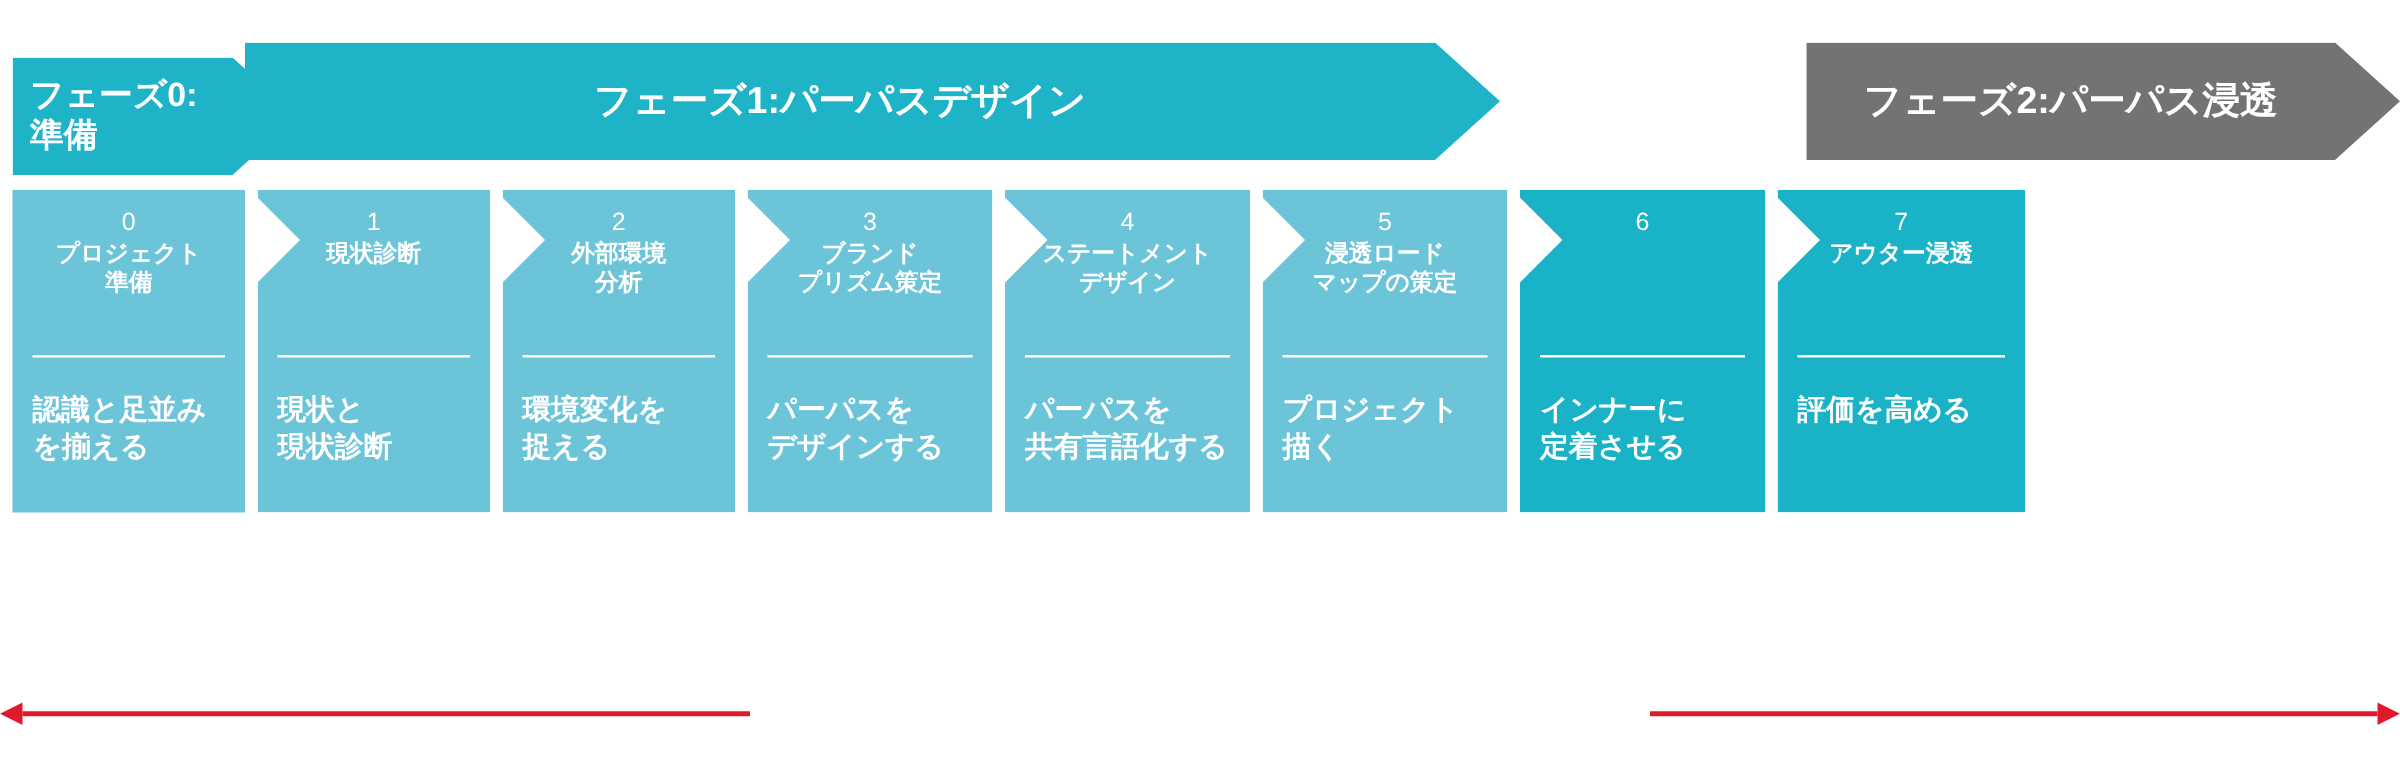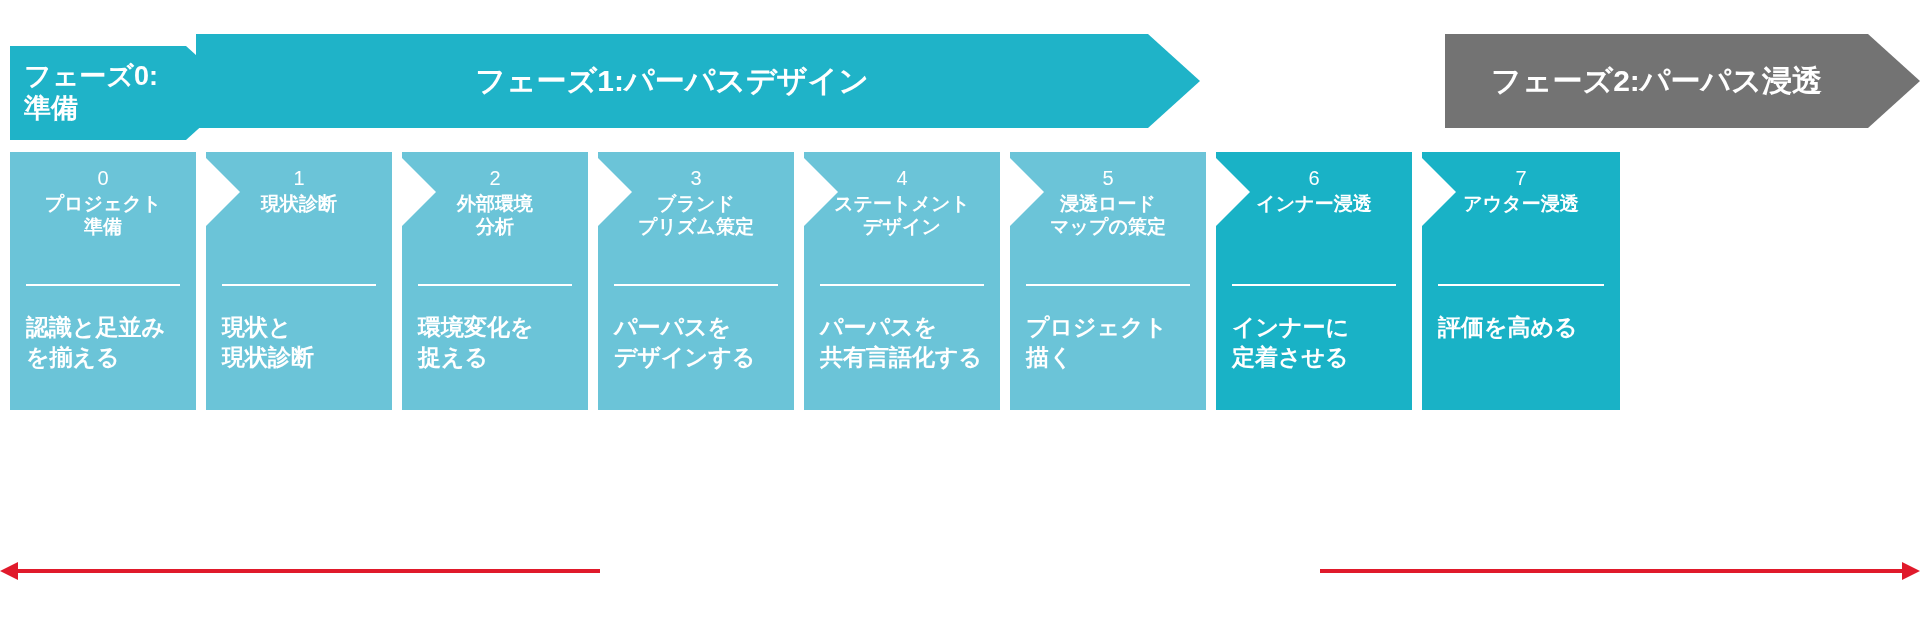--- a/index.html
+++ b/index.html
@@ -272,21 +272,20 @@
 マップの策定</div>
         <div class="step-rule"></div>
         <div class="step-desc">プロジェクト
 描く</div>
       </div>
     </div>
 
     <div class="step dark notched" style="left:1206px;width:196px;">
       <div class="step-inner">
         <div class="step-num">6</div>
-        <div class="step-title">インナー浸透</div>
         <div class="step-rule"></div>
         <div class="step-desc">インナーに
 定着させる</div>
       </div>
     </div>
 
     <div class="step dark notched" style="left:1412px;width:198px;">
       <div class="step-inner">
         <div class="step-num">7</div>
         <div class="step-title">アウター浸透</div>

